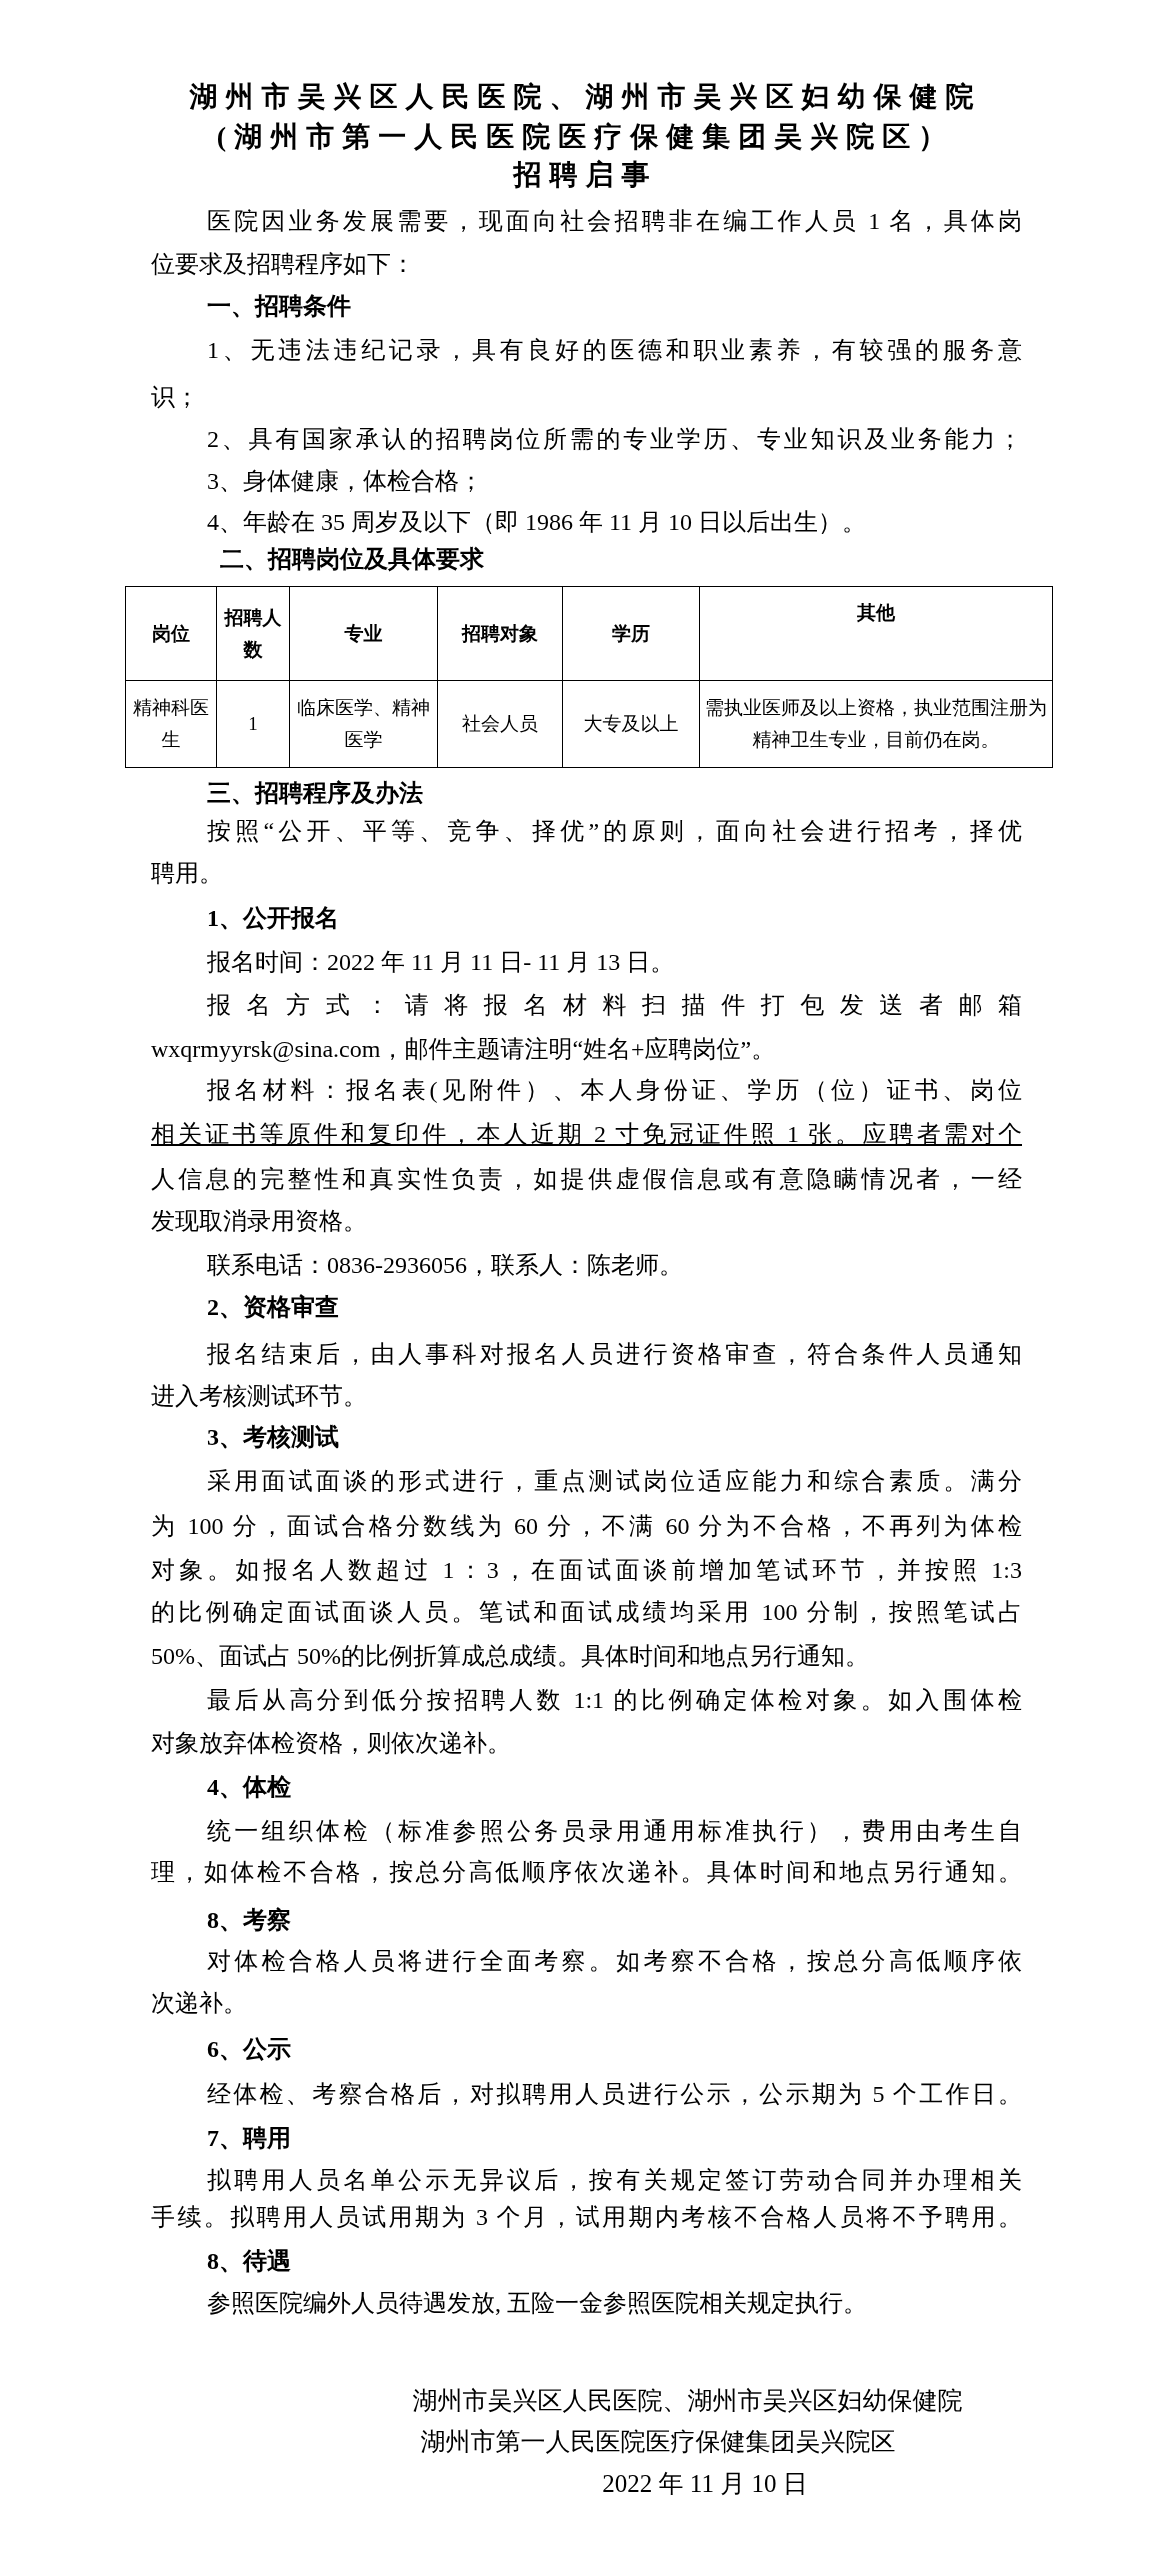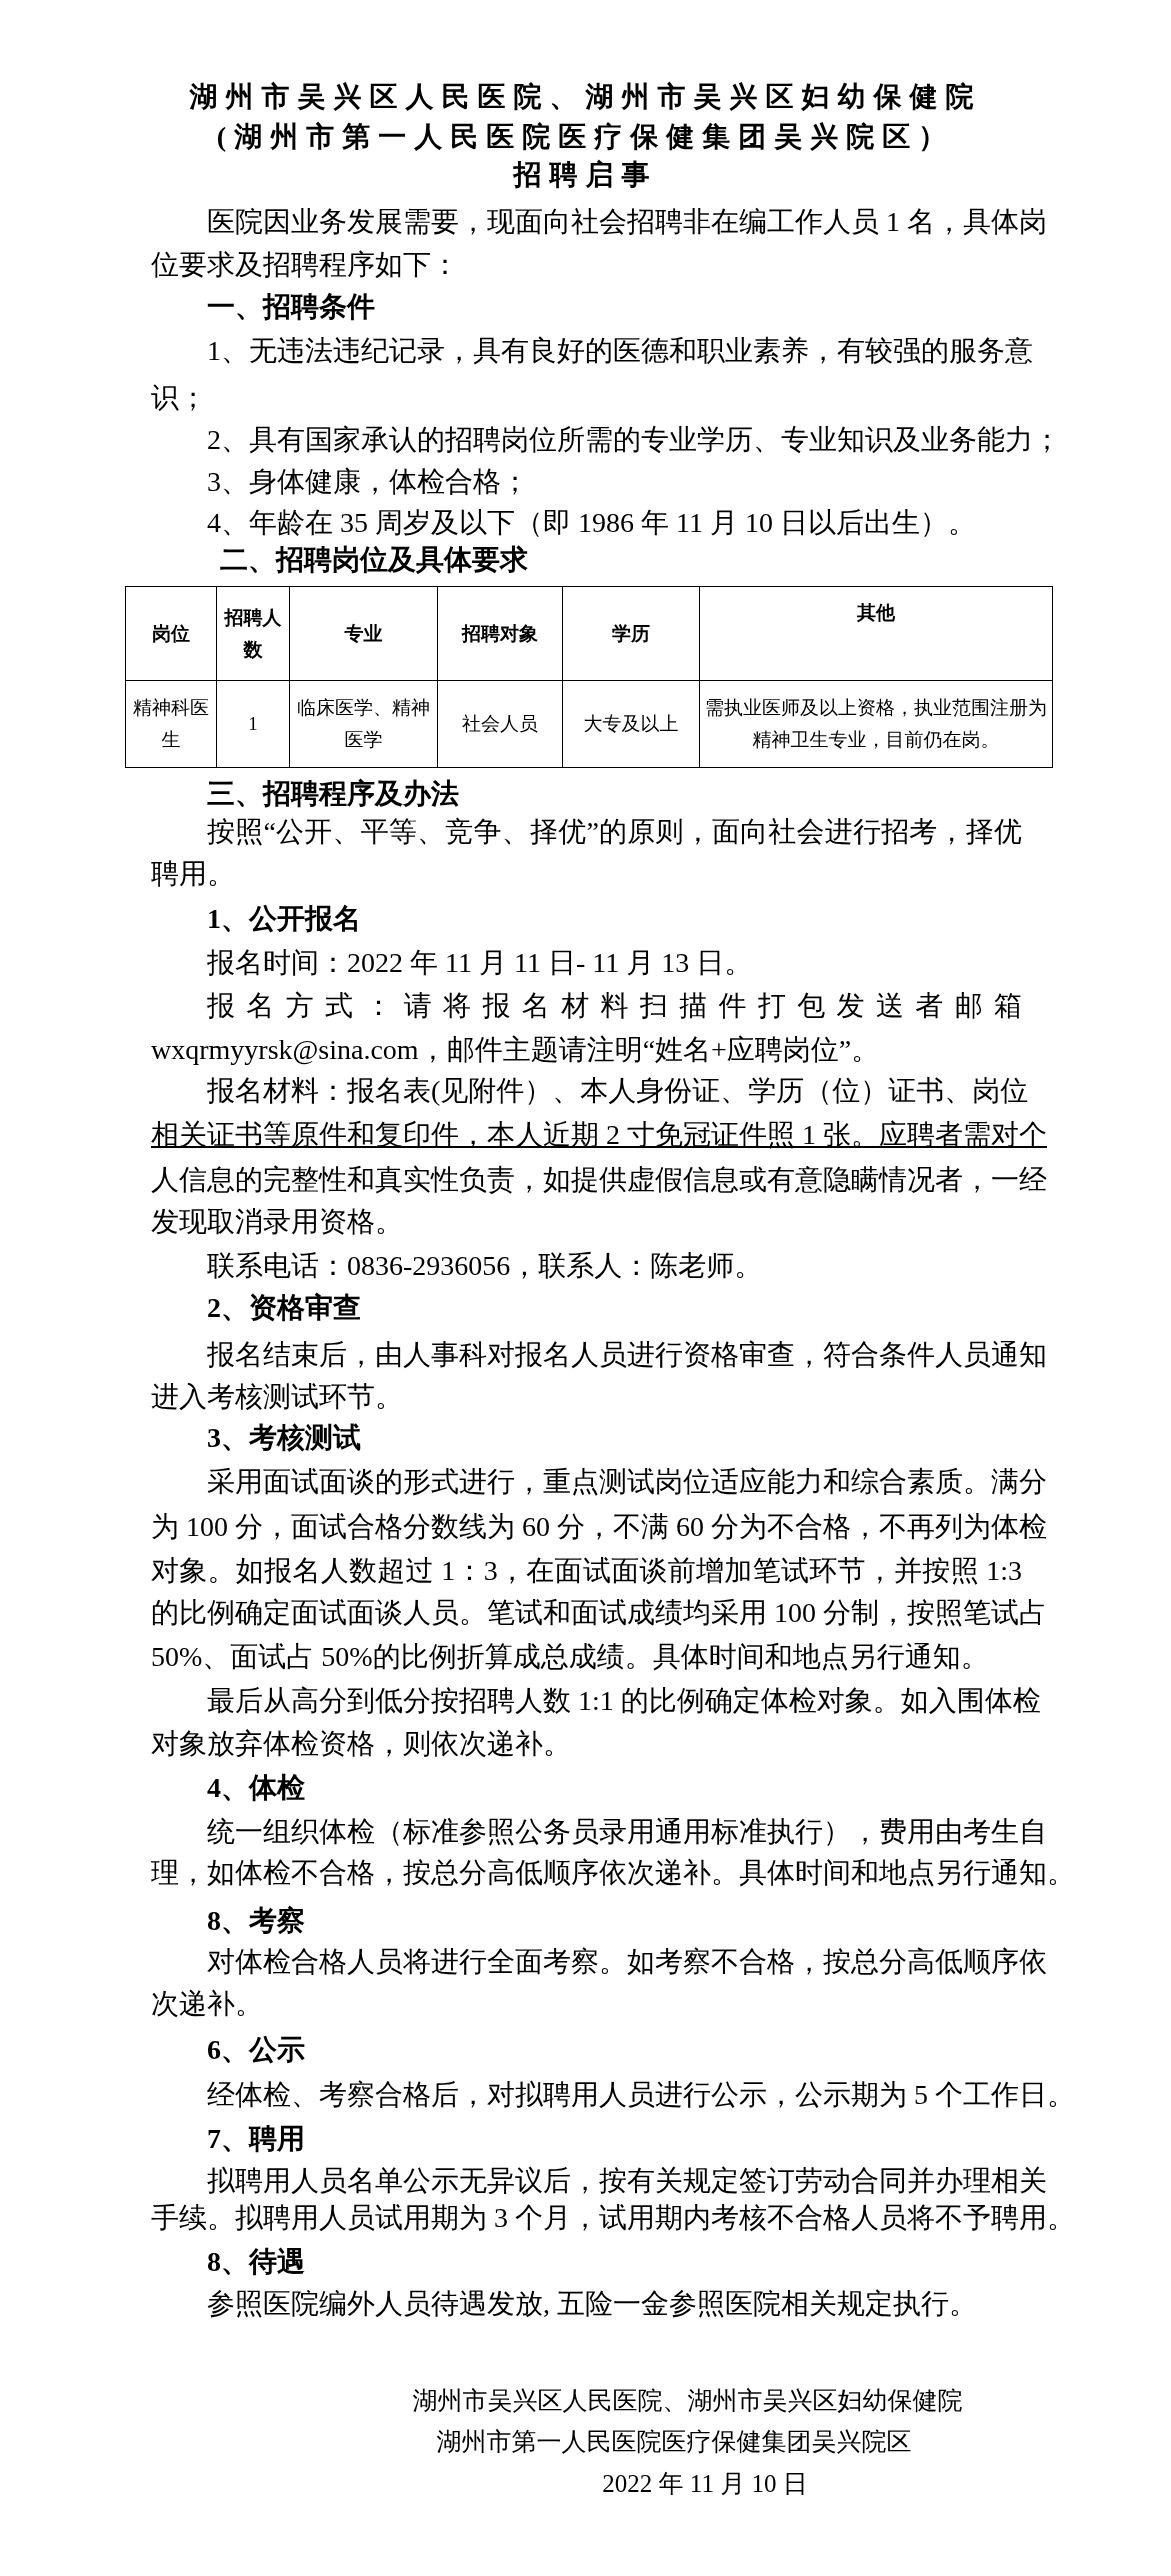--- a/index.html
+++ b/index.html
@@ -2,21 +2,21 @@
 <html style="font-size:11.8px"><head>
 <meta charset="utf-8">
 <style>
   html, body { margin: 0; padding: 0; background: #ffffff; }
   body { width: 1171px; height: 2576px; position: relative; overflow: hidden;
          font-family: "Liberation Serif", "DejaVu Serif", serif; color: #000; }
   .doc { position: absolute; left: 0; top: 0; width: 1171px; height: 2576px; }
   .title { position: absolute; left: 0; width: 1171px; text-align: center;
            font-size: 28px; font-weight: bold; line-height: 37px; height: 37px;
            letter-spacing: 8px; white-space: nowrap; }
-  .line { position: absolute; font-size: 28px; line-height: 43px; height: 43px;
+  .line { position: absolute; font-size: 24px; line-height: 43px; height: 43px;
           white-space: nowrap; }
   .full { left: 151px; width: 871px; text-align: justify; text-align-last: justify; }
   .full.ind { left: 207px; width: 815px; }
   .ind { left: 207px; }
   .cont { left: 151px; }
   .bold { font-weight: bold; }
   table.req { position: absolute; left: 125px; top: 586px; width: 928px;
               border-collapse: collapse; font-size: 19px; table-layout: fixed; }
   table.req td, table.req th { border: 1.5px solid #000; text-align: center;
               vertical-align: middle; line-height: 32px; padding: 3px 4.4px; }
@@ -115,17 +115,17 @@
   <div class="line full ind" style="top:2073px;">经体检、考察合格后，对拟聘用人员进行公示，公示期为 5 个工作日。</div>
 
   <div class="line ind bold" style="top:2117px;">7、聘用</div>
   <div class="line full ind" style="top:2159px;">拟聘用人员名单公示无异议后，按有关规定签订劳动合同并办理相关</div>
   <div class="line full" style="top:2196px;">手续。拟聘用人员试用期为 3 个月，试用期内考核不合格人员将不予聘用。</div>
 
   <div class="line ind bold" style="top:2240px;">8、待遇</div>
   <div class="line ind" style="top:2282px;">参照医院编外人员待遇发放, 五险一金参照医院相关规定执行。</div>
 
   <div class="sig" style="left:384px; width:607px; top:2382px;">湖州市吴兴区人民医院、湖州市吴兴区妇幼保健院</div>
-  <div class="sig" style="left:412px; width:524px; top:2423px;">湖州市第一人民医院医疗保健集团吴兴院区</div>
+  <div class="sig" style="left:396px; width:524px; top:2423px;">湖州市第一人民医院医疗保健集团吴兴院区</div>
   <div class="sig" style="left:593px; width:224px; top:2465px;">2022 年 11 月 10 日</div>
 
 </div>
 
 
 </body></html>

